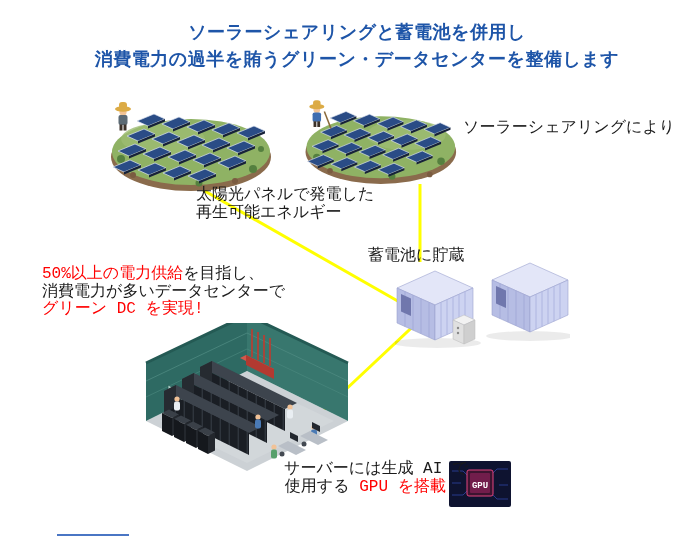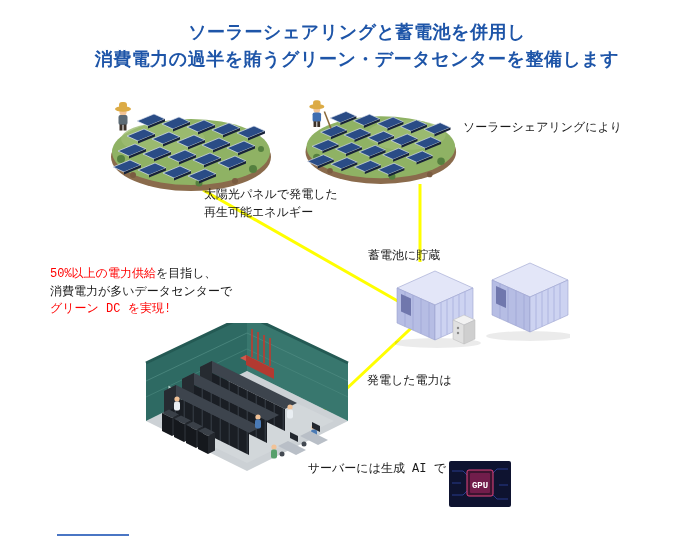--- a/index.html
+++ b/index.html
@@ -6,21 +6,21 @@
   .canvas{
     position:relative;width:686px;height:540px;background:#ffffff;
     font-family:Liberation Mono, monospace;overflow:hidden;padding-left:28px;
   }
   .abs{position:absolute;}
   .title-block{
     position:absolute;left:0;top:20px;width:100%;text-align:center;
     color:#1e55a8;font-weight:700;font-size:18px;line-height:27px;letter-spacing:.5px;
   }
   .note{
-    position:absolute;font-size:12px;line-height:17.5px;color:#1a1a1a;white-space:nowrap;
+    position:absolute;font-size:16px;line-height:17.5px;color:#1a1a1a;white-space:nowrap;
   }
   .red{color:#ff0000;}
   .center{text-align:center;}
   .footer-line{position:absolute;left:57px;top:534px;width:72px;height:2px;background:#4a76c4;}
 </style>
 </head>
 <body>
 
 <div class="canvas">
 
@@ -250,36 +250,36 @@
     </g>
     <rect x="18" y="9" width="26" height="26" rx="2" fill="#3c1430" stroke="#e2447e" stroke-width="1"></rect>
     <rect x="21" y="12" width="20" height="20" rx="1" fill="#7e1f52" opacity="0.8"></rect>
     <text x="31" y="26.5" text-anchor="middle" font-size="9" font-weight="bold" fill="#ffffff">GPU</text>
   </svg>
 
   <div class="note" style="left:463px;top:120px;">
     <div>ソーラーシェアリングにより</div>
   </div>
 
-  <div class="note" style="left:204px;top:187px;">
+  <div class="note" style="left:196px;top:187px;">
     <div>太陽光パネルで発電した</div>
     <div>再生可能エネルギー</div>
   </div>
 
-  <div class="note" style="left:42px;top:266px;margin-left:8px;">
+  <div class="note" style="left:42px;top:266px;">
     <div><span class="red">50%以上の電力供給</span><span>を目指し、</span></div>
     <div>消費電力が多いデータセンターで</div>
     <div class="red">グリーン DC を実現!</div>
   </div>
 
   <div class="note" style="left:368px;top:248px;">蓄電池に貯蔵</div>
 
   <div class="note" style="left:367px;top:373px;">
-    <div>発電した電力は</div>
   </div>
 
   <div class="note center" style="left:284px;top:461px;width:162px;text-align:right;">
     <div>サーバーには生成 AI で</div>
+    <div><span>使用する </span><span class="red">GPU を搭載</span></div>
   </div>
 
   <div class="footer-line"></div>
 
 </div>
 
 </body></html>

